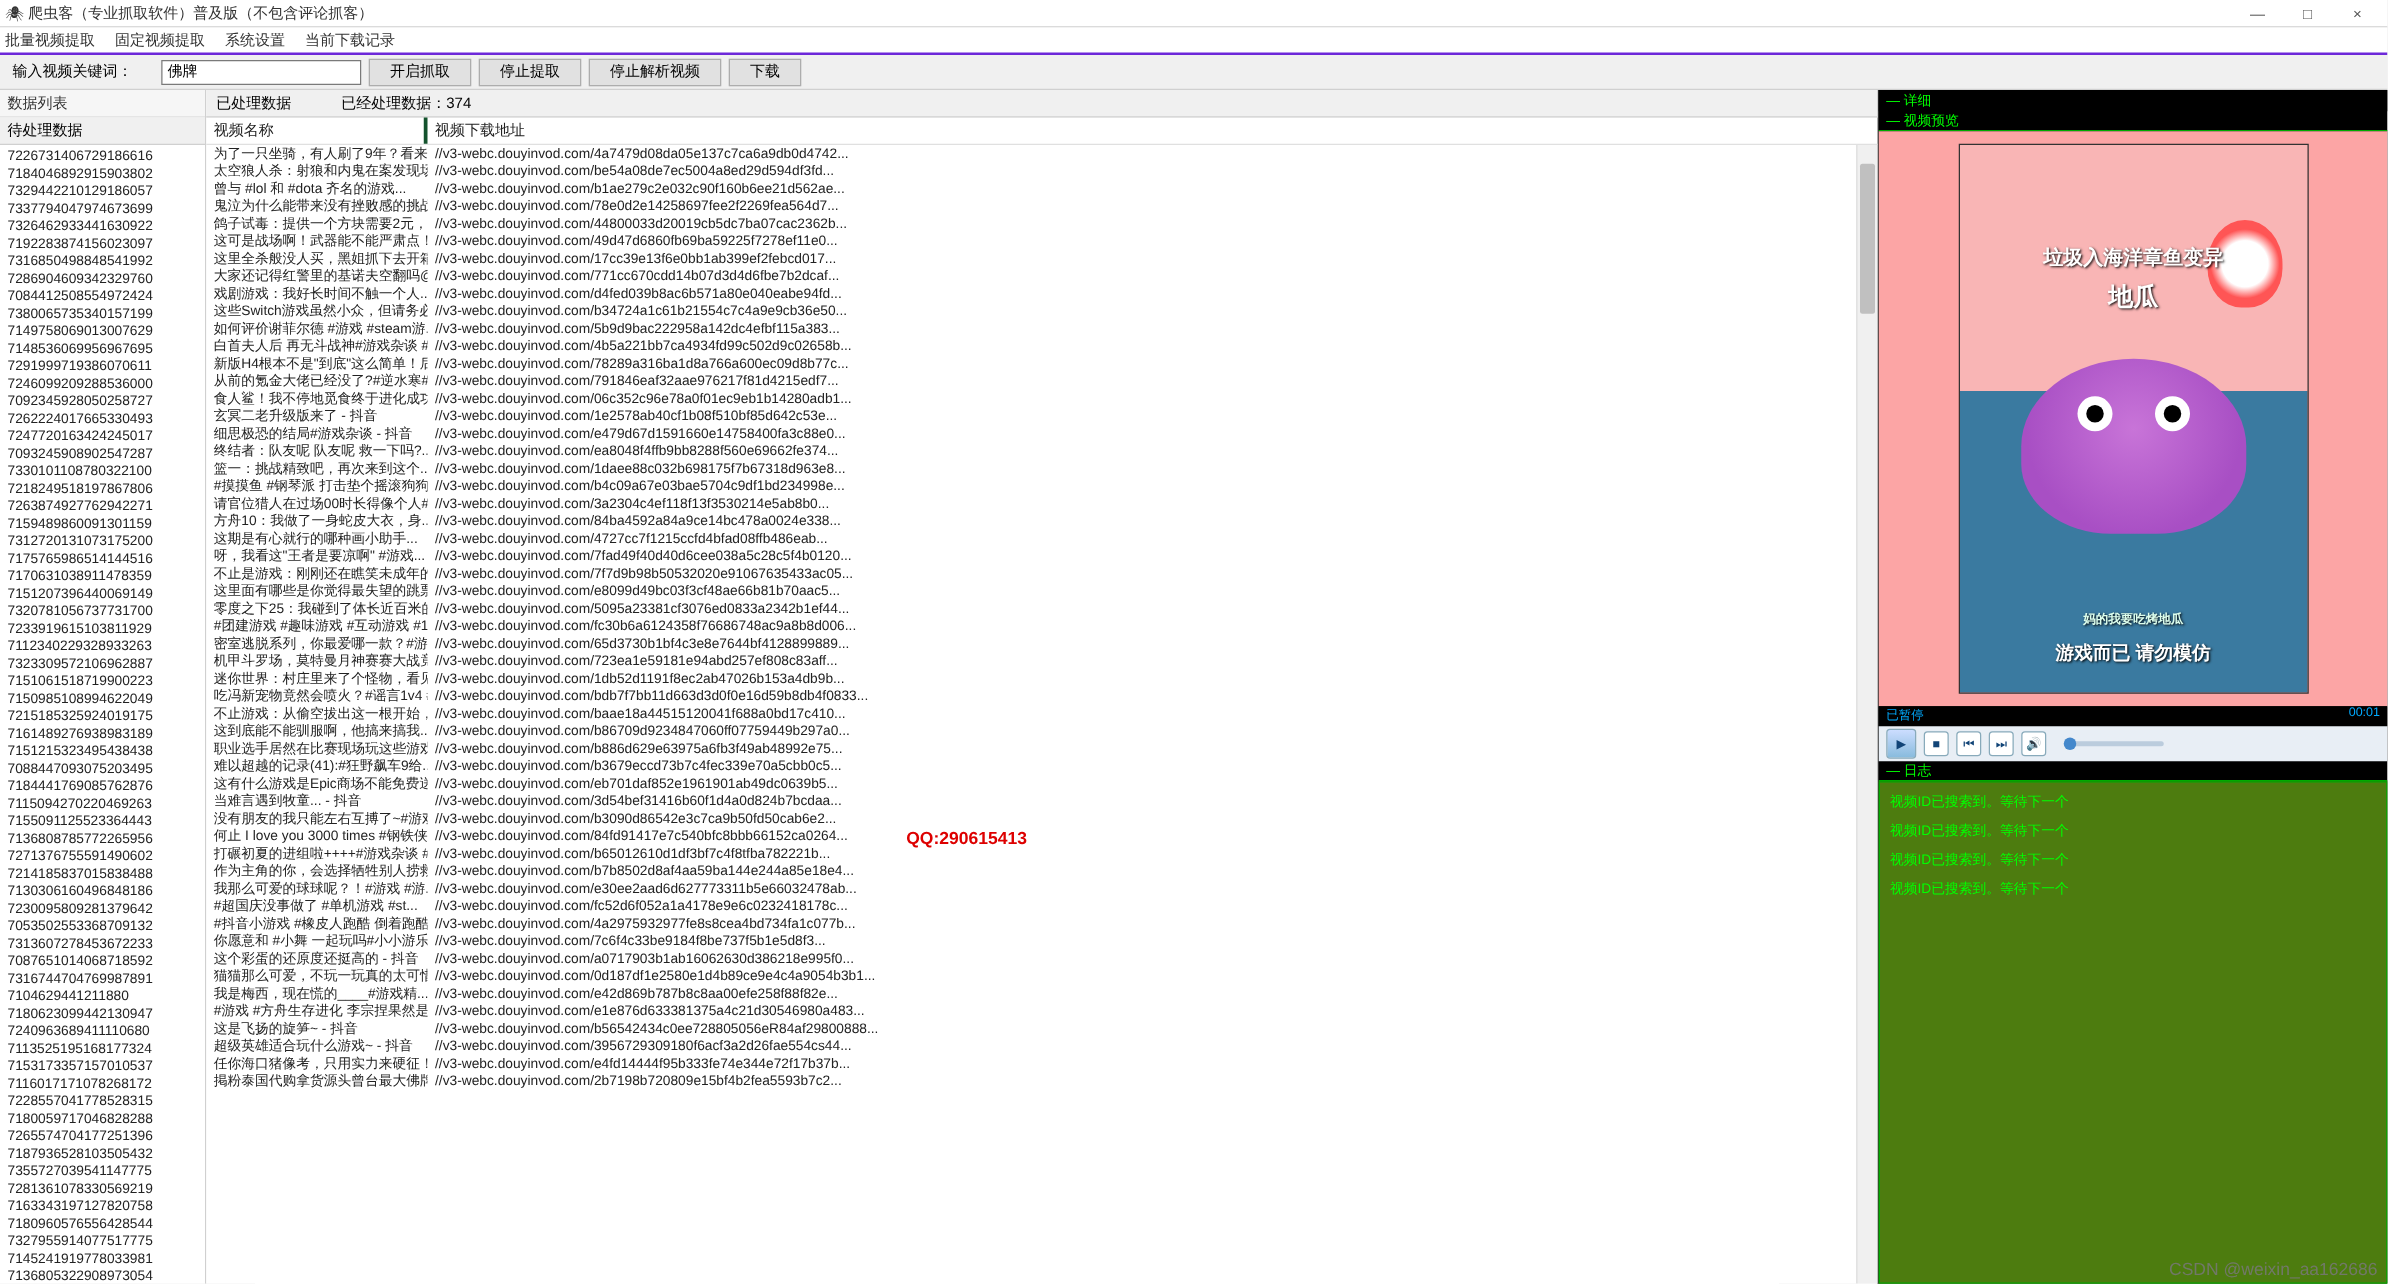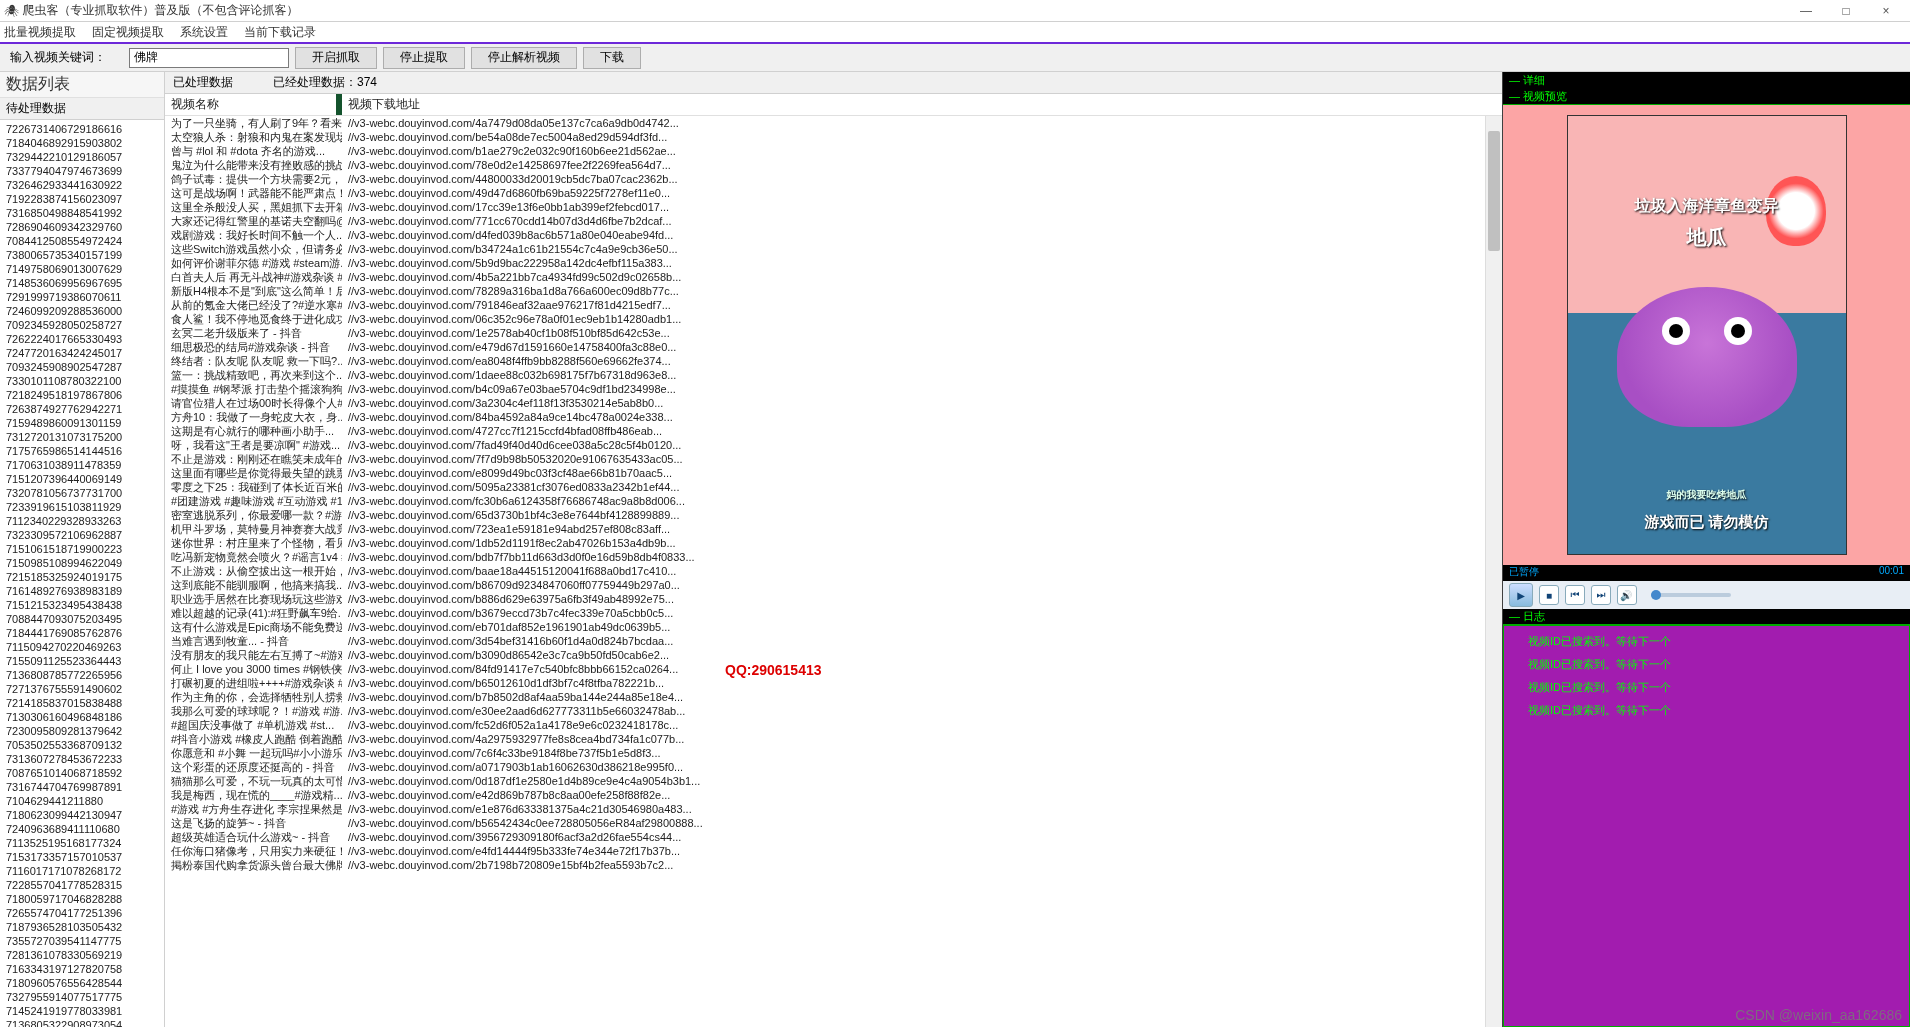--- a/index.html
+++ b/index.html
@@ -12,21 +12,21 @@
 .searchbar { height:28px; background:#f0f0f0; display:flex; align-items:center; padding:4px 10px; font-size:12px; gap:6px; border-bottom:1px solid #d0d0d0; }
 .searchbar input { width:160px; height:20px; border:1px solid #7a7a7a; padding:0 4px; font-size:12px;margin-left:17px; }
 .btn { height:22px; padding:0 16px; border:1px solid #adadad; background:#e1e1e1; font-size:12px; }
 .main { display:flex; height:calc(100% - 22px - 22px - 28px); }
 .leftcol { width:165px; display:flex; flex-direction:column; border-right:1px solid #d0d0d0; background:#fff; }
 .leftcol .hdr { font-size:12px; padding:2px 6px; background:#f0f0f0; border-bottom:1px solid #d0d0d0; }
 .leftcol .list { flex:1; overflow:hidden; font-size:11px; color:#222; padding:2px 6px; line-height:14px; font-family:Consolas,monospace; }
 .centercol { flex:1; display:flex; flex-direction:column; background:#fff; position:relative; }
 .centerhdr { display:flex; font-size:12px; padding:2px 8px; background:#f0f0f0; border-bottom:1px solid #d0d0d0; gap:40px; }
 .tablehdr { display:flex; font-size:12px; color:#222; border-bottom:1px solid #e0e0e0; }
-.tablehdr .c1 { width:177px; padding:2px 6px; border-right:6px solid #14532d; }
+.tablehdr .c1 { width:177px; padding:2px 6px; border-right:3px solid #14532d; }
 .tablehdr .c2 { flex:1; padding:2px 6px; }
 .tbody { flex:1; overflow:hidden; font-size:11px; line-height:14px; position:relative; }
 .row { display:flex; color:#222; }
 .row .c1 { width:177px; padding:0 6px; white-space:nowrap; overflow:hidden; }
 .row .c2 { flex:1; padding:0 6px; white-space:nowrap; overflow:hidden; color:#222; }
 .qq { position:absolute; left:560px; top:590px; color:#d00; font-size:14px; font-weight:bold; }
 .scrollbar { position:absolute; right:0; top:0; bottom:0; width:17px; background:#f0f0f0; border-left:1px solid #ddd; }
 .scrollbar .thumb { position:absolute; left:2px; right:2px; top:15px; height:120px; background:#c0c0c0; border-radius:2px; }
 .rightcol { width:408px; background:#000; display:flex; flex-direction:column; border-left:1px solid #404040; }
 .rhdr { font-size:11px; color:#0f0; padding:1px 6px; background:#000; }
@@ -41,24 +41,24 @@
 .ptxt.t1 { top:80px; font-size:16px; color:#fff; }
 .ptxt.t2 { top:108px; font-size:20px; color:#fff; }
 .ptxt.t3 { bottom:52px; font-size:10px; color:#dfe; }
 .ptxt.t4 { bottom:22px; font-size:15px; }
 .timebar { height:16px; display:flex; justify-content:space-between; padding:0 6px; font-size:10px; color:#0af; background:#000;gap:15px; }
 .controls { height:28px; background:#e8eef5; display:flex; align-items:center; padding:0 6px; gap:6px; }
 .cbtn { width:20px; height:20px; border:1px solid #8ab; background:#fff; border-radius:3px; display:flex; align-items:center; justify-content:center; font-size:10px; color:#147; }
 .cbtn.play { width:24px; height:24px; background:linear-gradient(#cdf,#8bd); }
 .volslider { width:80px; height:4px; background:#bcd; margin-left:8px; border-radius:2px; position:relative; }
 .volslider::after { content:''; position:absolute; left:0; top:-3px; width:10px; height:10px; background:#48c; border-radius:50%; }
-.logarea { flex:1; background:#a21caf; border:1px solid #0a0; font-size:11px; color:#0f0; padding:4px 24px; }
+.logarea { flex:1; background:#4d7c0f; border:1px solid #0a0; font-size:11px; color:#0f0; padding:4px 8px; }
 .logarea .line { padding:4px 0; }
 .watermark { position:absolute; right:8px; bottom:4px; font-size:14px; color:rgba(120,120,120,.85); z-index:99; }
-.sectionlabel { font-size:16px; padding:2px 6px; color:#333; background:#f6f6f6; border-bottom:1px solid #e0e0e0; }
+.sectionlabel { font-size:12px; padding:2px 6px; color:#333; background:#f6f6f6; border-bottom:1px solid #e0e0e0; }
 .mascot { position:absolute; right:20px; top:60px; width:60px; height:70px; background:radial-gradient(circle,#fff 40%,#f55 60%); border-radius:50% 50% 45% 45%; }
 </style>
 </head>
 <body>
 
 <div class="titlebar">
   <span>🕷</span>&nbsp;
   <span>爬虫客（专业抓取软件）普及版（不包含评论抓客）</span>
   <span class="spacer"></span>
   <span class="winbtn">—</span>

